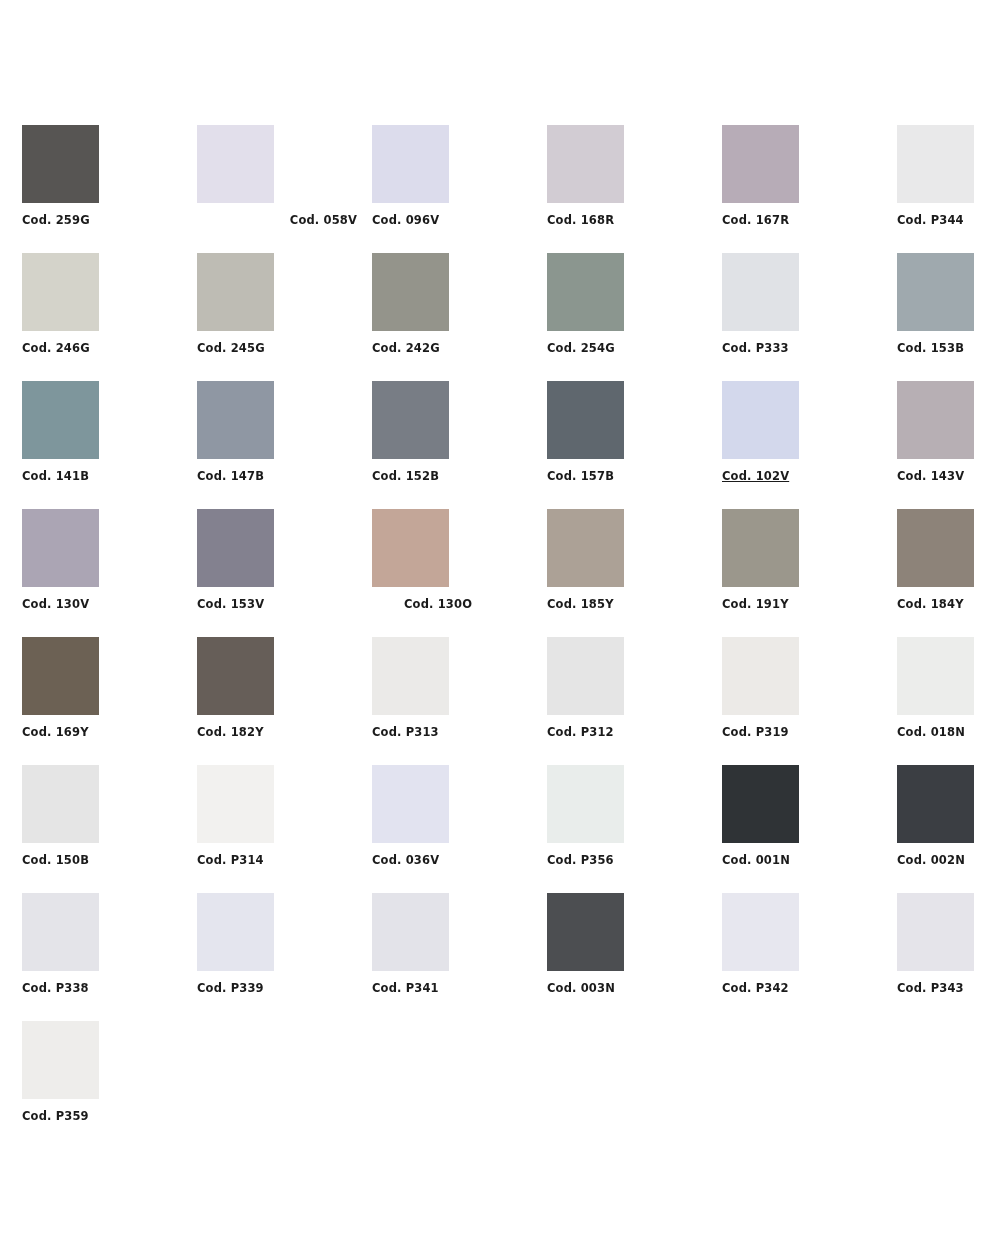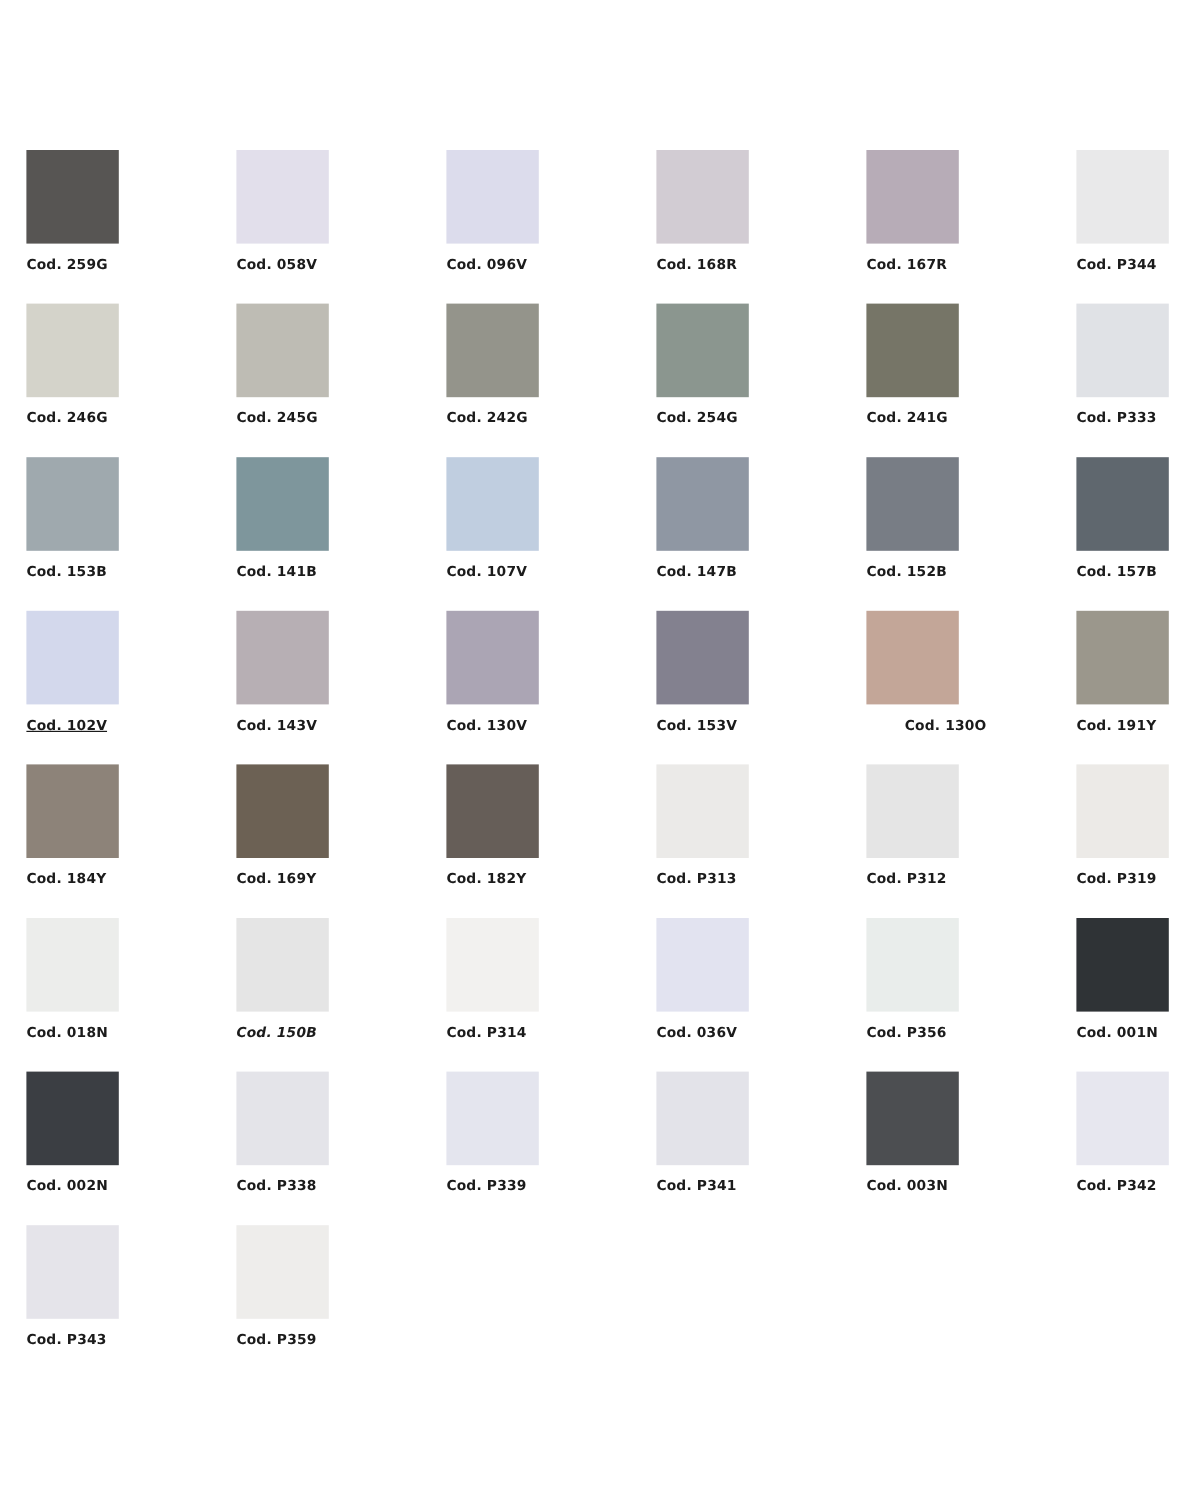--- a/index.html
+++ b/index.html
@@ -56,21 +56,21 @@
 <body>
 
 <div id="swatch-sheet">
   <div class="swatch-grid">
       <div class="swatch-cell">
         <div class="swatch-chip" style="background: rgb(87, 85, 83);"></div>
         <div class="swatch-label" style="color: rgb(27, 27, 27);">Cod. 259G</div>
       </div>
       <div class="swatch-cell">
         <div class="swatch-chip" style="background: rgb(226, 223, 235);"></div>
-        <div class="swatch-label" style="color: rgb(27, 27, 27);">Cod. 058V</div>
+        <div class="swatch-label" style="color: rgb(27, 27, 27); text-align: right;">Cod. 058V</div>
       </div>
       <div class="swatch-cell">
         <div class="swatch-chip" style="background: rgb(220, 220, 236);"></div>
         <div class="swatch-label" style="color: rgb(27, 27, 27);">Cod. 096V</div>
       </div>
       <div class="swatch-cell">
         <div class="swatch-chip" style="background: rgb(210, 204, 211);"></div>
         <div class="swatch-label" style="color: rgb(27, 27, 27);">Cod. 168R</div>
       </div>
       <div class="swatch-cell">
@@ -91,40 +91,32 @@
       </div>
       <div class="swatch-cell">
         <div class="swatch-chip" style="background: rgb(148, 148, 139);"></div>
         <div class="swatch-label" style="color: rgb(27, 27, 27);">Cod. 242G</div>
       </div>
       <div class="swatch-cell">
         <div class="swatch-chip" style="background: rgb(139, 150, 143);"></div>
         <div class="swatch-label" style="color: rgb(27, 27, 27);">Cod. 254G</div>
       </div>
       <div class="swatch-cell">
-        <div class="swatch-chip" style="background: rgb(118, 117, 103);"></div>
-        <div class="swatch-label" style="color: rgb(27, 27, 27);">Cod. 241G</div>
-      </div>
-      <div class="swatch-cell">
         <div class="swatch-chip" style="background: rgb(224, 226, 230);"></div>
         <div class="swatch-label" style="color: rgb(27, 27, 27);">Cod. P333</div>
       </div>
       <div class="swatch-cell">
         <div class="swatch-chip" style="background: rgb(159, 169, 174);"></div>
         <div class="swatch-label" style="color: rgb(27, 27, 27);">Cod. 153B</div>
       </div>
       <div class="swatch-cell">
         <div class="swatch-chip" style="background: rgb(126, 150, 156);"></div>
         <div class="swatch-label" style="color: rgb(27, 27, 27);">Cod. 141B</div>
       </div>
       <div class="swatch-cell">
-        <div class="swatch-chip" style="background: rgb(192, 206, 224);"></div>
-        <div class="swatch-label" style="color: rgb(27, 27, 27);">Cod. 107V</div>
-      </div>
-      <div class="swatch-cell">
         <div class="swatch-chip" style="background: rgb(143, 151, 163);"></div>
         <div class="swatch-label" style="color: rgb(27, 27, 27);">Cod. 147B</div>
       </div>
       <div class="swatch-cell">
         <div class="swatch-chip" style="background: rgb(120, 125, 133);"></div>
         <div class="swatch-label" style="color: rgb(27, 27, 27);">Cod. 152B</div>
       </div>
       <div class="swatch-cell">
         <div class="swatch-chip" style="background: rgb(95, 103, 110);"></div>
         <div class="swatch-label" style="color: rgb(27, 27, 27);">Cod. 157B</div>
@@ -143,20 +135,24 @@
       </div>
       <div class="swatch-cell">
         <div class="swatch-chip" style="background: rgb(131, 129, 143);"></div>
         <div class="swatch-label" style="color: rgb(27, 27, 27);">Cod. 153V</div>
       </div>
       <div class="swatch-cell">
         <div class="swatch-chip" style="background: rgb(195, 166, 152);"></div>
         <div class="swatch-label" style="color: rgb(27, 27, 27); margin-left: 32px;">Cod. 130O</div>
       </div>
       <div class="swatch-cell">
+        <div class="swatch-chip" style="background: rgb(172, 161, 150);"></div>
+        <div class="swatch-label" style="color: rgb(27, 27, 27);">Cod. 185Y</div>
+      </div>
+      <div class="swatch-cell">
         <div class="swatch-chip" style="background: rgb(155, 151, 140);"></div>
         <div class="swatch-label" style="color: rgb(27, 27, 27);">Cod. 191Y</div>
       </div>
       <div class="swatch-cell">
         <div class="swatch-chip" style="background: rgb(141, 131, 121);"></div>
         <div class="swatch-label" style="color: rgb(27, 27, 27);">Cod. 184Y</div>
       </div>
       <div class="swatch-cell">
         <div class="swatch-chip" style="background: rgb(108, 97, 84);"></div>
         <div class="swatch-label" style="color: rgb(27, 27, 27);">Cod. 169Y</div>
@@ -176,21 +172,21 @@
       <div class="swatch-cell">
         <div class="swatch-chip" style="background: rgb(236, 234, 231);"></div>
         <div class="swatch-label" style="color: rgb(27, 27, 27);">Cod. P319</div>
       </div>
       <div class="swatch-cell">
         <div class="swatch-chip" style="background: rgb(236, 237, 235);"></div>
         <div class="swatch-label" style="color: rgb(27, 27, 27);">Cod. 018N</div>
       </div>
       <div class="swatch-cell">
         <div class="swatch-chip" style="background: rgb(229, 229, 229);"></div>
-        <div class="swatch-label" style="color: rgb(27, 27, 27); font-style: italic;">Cod. 150B</div>
+        <div class="swatch-label" style="color: rgb(27, 27, 27);">Cod. 150B</div>
       </div>
       <div class="swatch-cell">
         <div class="swatch-chip" style="background: rgb(242, 241, 239);"></div>
         <div class="swatch-label" style="color: rgb(27, 27, 27);">Cod. P314</div>
       </div>
       <div class="swatch-cell">
         <div class="swatch-chip" style="background: rgb(226, 227, 240);"></div>
         <div class="swatch-label" style="color: rgb(27, 27, 27);">Cod. 036V</div>
       </div>
       <div class="swatch-cell">

